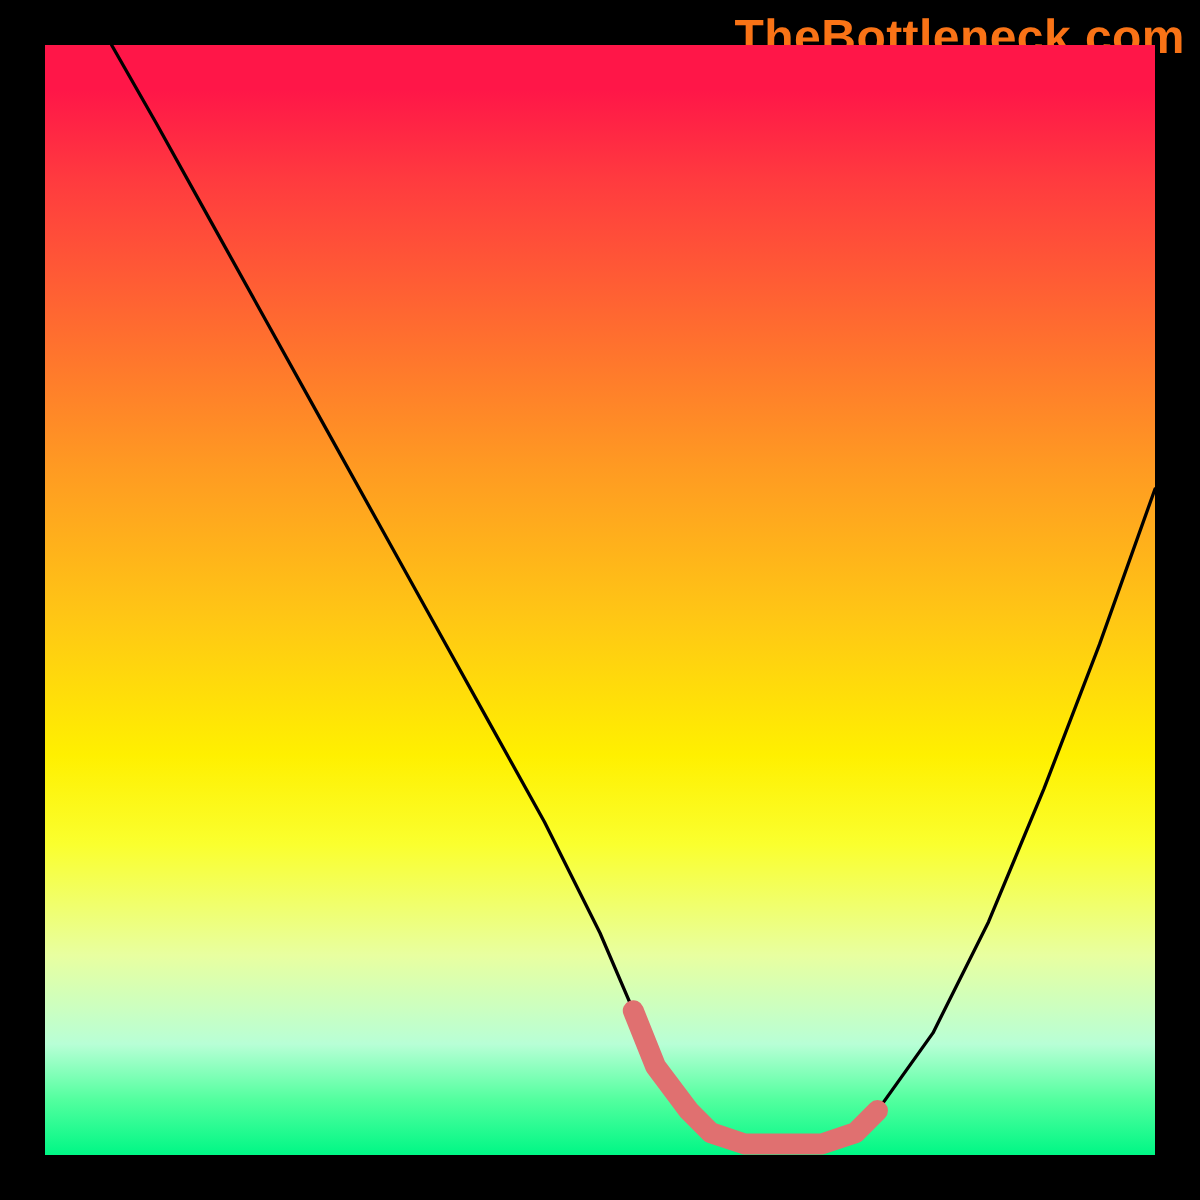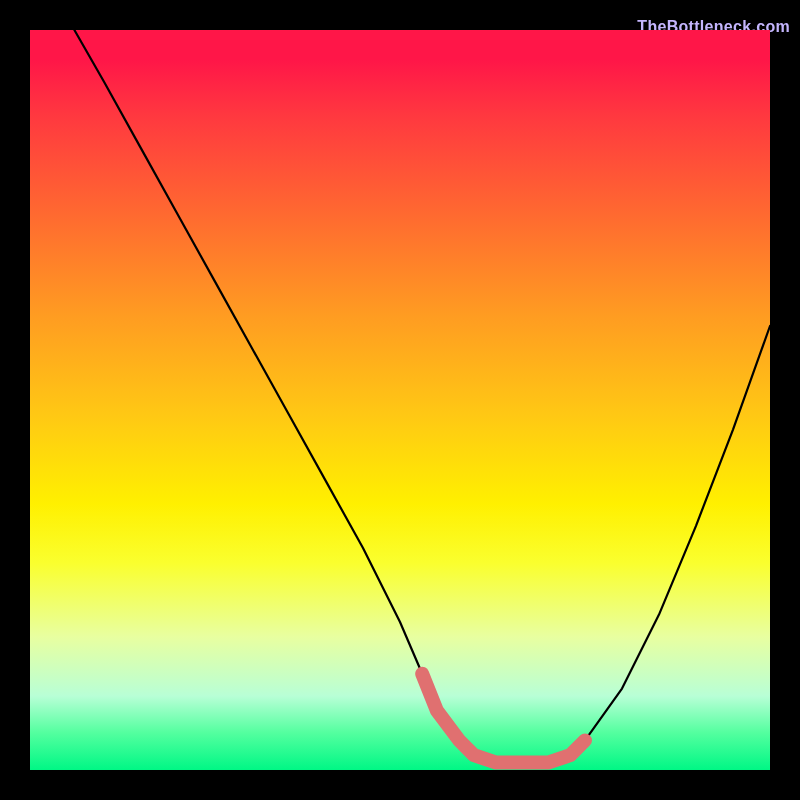--- a/index.html
+++ b/index.html
@@ -26,26 +26,26 @@
       #fff000 64%,
       #faff2e 72%,
       #e8ffa0 82%,
       #b8ffd6 90%,
       #53ff9f 95%,
       #00f785 100%
     );
   }
   .watermark {
     position: absolute;
-    top: 18px;
+    top: 6px;
     right: 10px;
     font-family: Arial, Helvetica, sans-serif;
-    font-size: 16px;
+    font-size: 32px;
     font-weight: bold;
-    color: #c4b5fd;
+    color: #f97316;
     letter-spacing: 0.3px;
   }
   svg.curve {
     position: absolute;
     left: 0; top: 0;
     width: 100%;
     height: 100%;
     overflow: visible;
   }
 </style>

